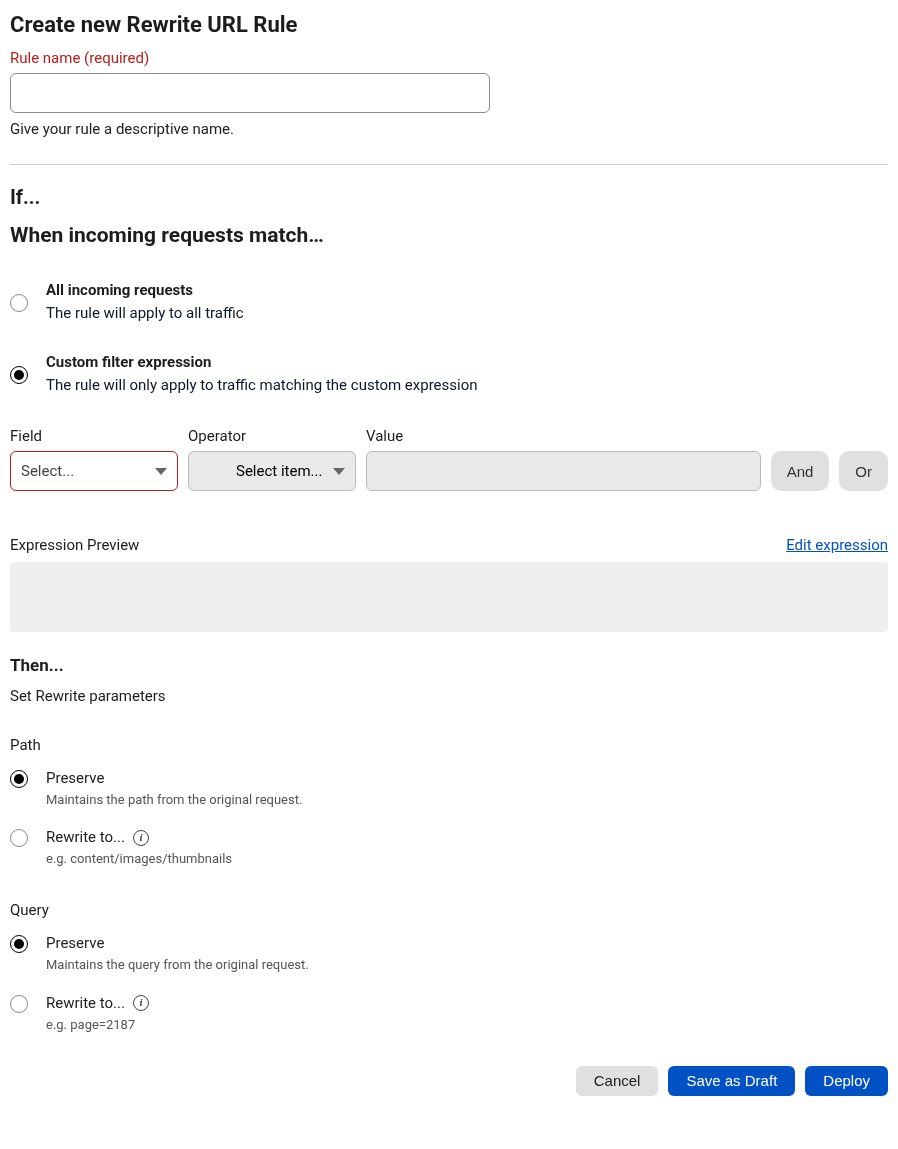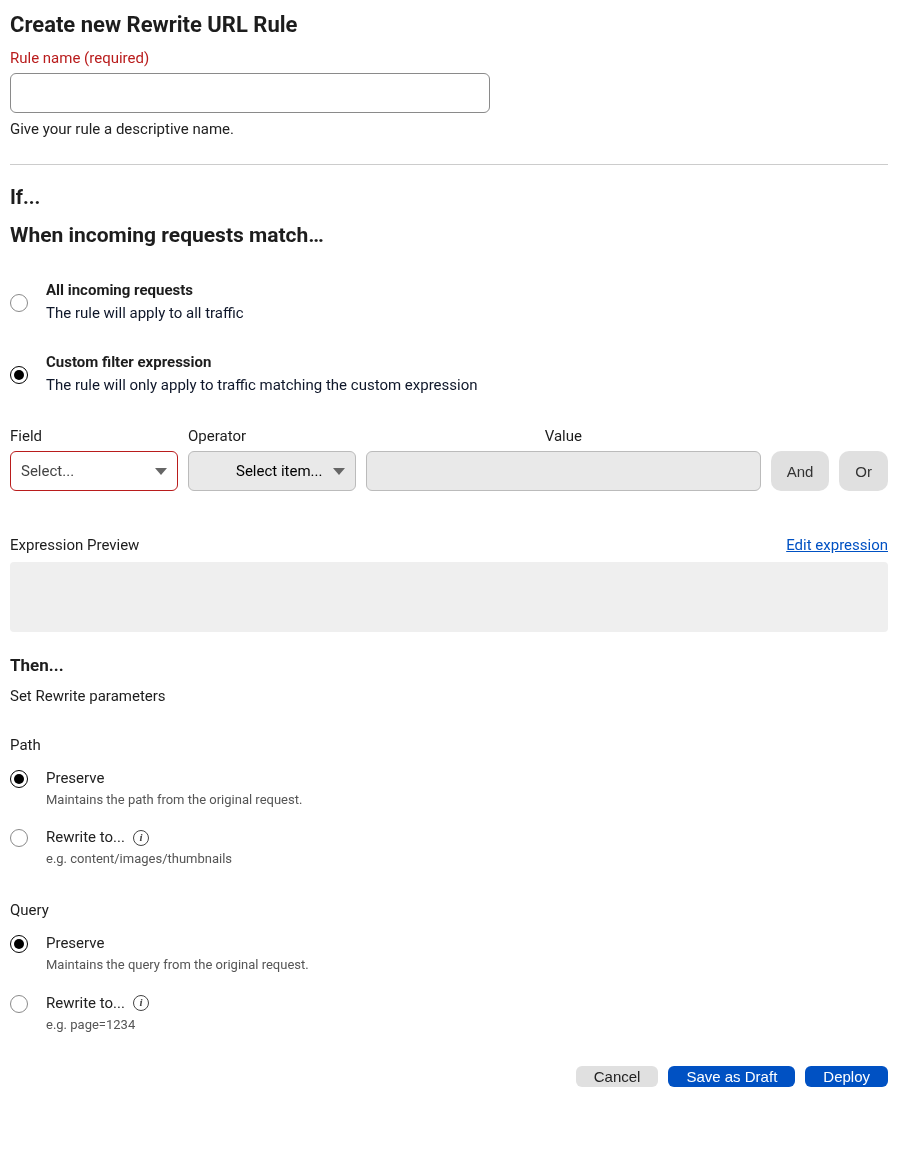--- a/index.html
+++ b/index.html
@@ -110,21 +110,21 @@
     }
     .select-box.disabled {
       background: #e9e9e9;
       color: #000000;
       border-color: #bbb;
       cursor: default;
       padding-left: 47px;
     }
     .field-col { width: 168px; }
     .op-col { width: 168px; }
-    .value-col { flex: 1; align-items: center; }
+    .value-col { flex: 1; }
     .value-input {
       height: 40px;
       background: #e9e9e9;
       border: 1px solid #bbb;
       border-radius: 6px;
       width: 100%;
     }
     .logic-btn {
       height: 40px;
       padding: 0 16px;
@@ -205,21 +205,21 @@
       color: #444;
       font-family: Georgia, serif;
     }
     .button-row {
       display: flex;
       justify-content: flex-end;
       gap: 10px;
       margin-top: 24px;
     }
     .btn {
-      height: 21px;
+      height: 30px;
       padding: 0 18px;
       border-radius: 6px;
       font-size: 15px;
       border: none;
       cursor: pointer;
     }
     .btn-secondary { background: #e0e0e0; color: #222; }
     .btn-primary { background: #0051c3; color: #fff; }
     .param-block { margin-bottom: 32px; }
   </style>
@@ -325,21 +325,21 @@
       <div class="small-radio-desc">Maintains the query from the original request.</div>
     </div>
   </div>
   <div class="small-radio-option">
     <div class="radio-circle"></div>
     <div>
       <div class="small-radio-title">
         <span>Rewrite to...</span>
         <span class="info-circle">i</span>
       </div>
-      <div class="small-radio-desc">e.g. page=1234</div>
+      <div class="small-radio-desc">e.g. page=2187</div>
     </div>
   </div>
 </div>
 
 <div class="button-row">
   <button class="btn btn-secondary">Cancel</button>
   <button class="btn btn-primary">Save as Draft</button>
   <button class="btn btn-primary">Deploy</button>
 </div>
 

